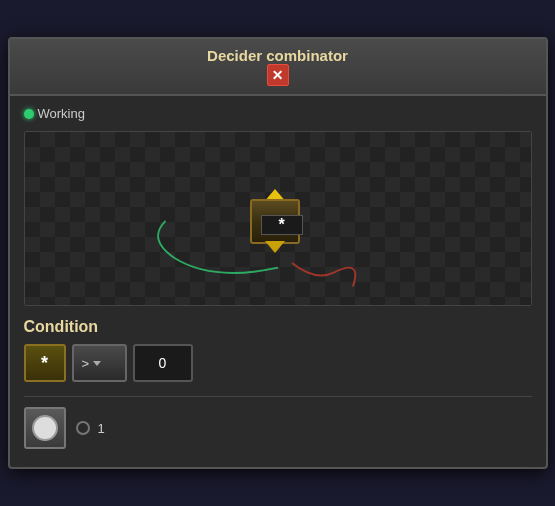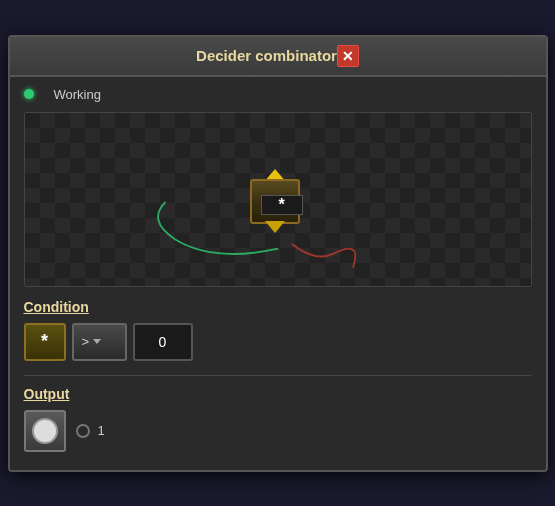--- a/index.html
+++ b/index.html
@@ -21,22 +21,23 @@
       border-radius: 4px;
       overflow: hidden;
       box-shadow: 0 4px 20px rgba(0,0,0,0.8);
     }
 
     .title-bar {
       background: linear-gradient(180deg, #4a4a4a 0%, #3a3a3a 100%);
       padding: 8px 12px;
       display: flex;
       align-items: center;
-      justify-content: center;
+      justify-content: space-between;
       border-bottom: 2px solid #555;
+      flex-direction: column;
     }
 
     .title-text {
       color: #e8d8a0;
       font-size: 15px;
       font-weight: bold;
     }
 
     .close-btn {
       background: #c0392b;
@@ -53,21 +54,21 @@
       font-weight: bold;
     }
 
     .content {
       padding: 10px 14px;
     }
 
     .status-bar {
       display: flex;
       align-items: center;
-      gap: 20px;
+      gap: 4px;
       margin-bottom: 10px;
     }
 
     .status-dot {
       width: 10px;
       height: 10px;
       border-radius: 50%;
       background: #2ecc71;
       box-shadow: 0 0 5px #2ecc71;
     }
@@ -173,24 +174,23 @@
       left: 0;
       width: 100%;
       height: 100%;
       pointer-events: none;
     }
 
     
 
     .section-label {
       color: #e8d8a0;
-      font-size: 14px;
+      font-size: 16px;
       font-weight: bold;
       margin-bottom: 8px;
-      text-decoration: underline;
     }
 
     .condition-row {
       display: flex;
       align-items: center;
       gap: 6px;
       margin-bottom: 14px;
     }
 
     .signal-btn {
@@ -382,21 +382,20 @@
         </span>
       </button>
       <div class="value-input">
         <span>0</span>
       </div>
     </div>
 
     <div class="divider"></div>
 
     <div class="output-section">
-      <div class="section-label">Output</div>
 
       <div class="output-row">
 
         <button class="signal-icon-btn">
           <div class="signal-circle"></div>
         </button>
 
         <div class="radio-options">
 
           <div class="radio-option">

